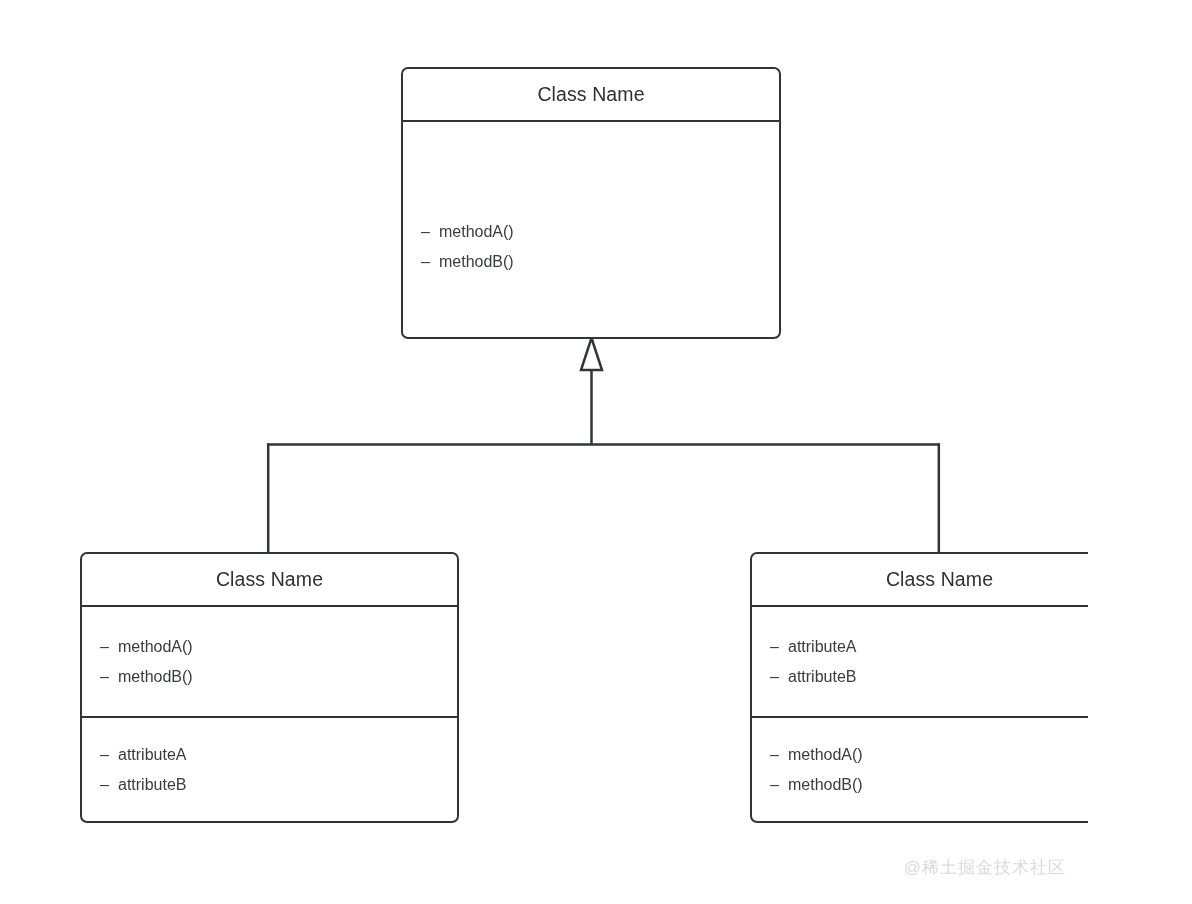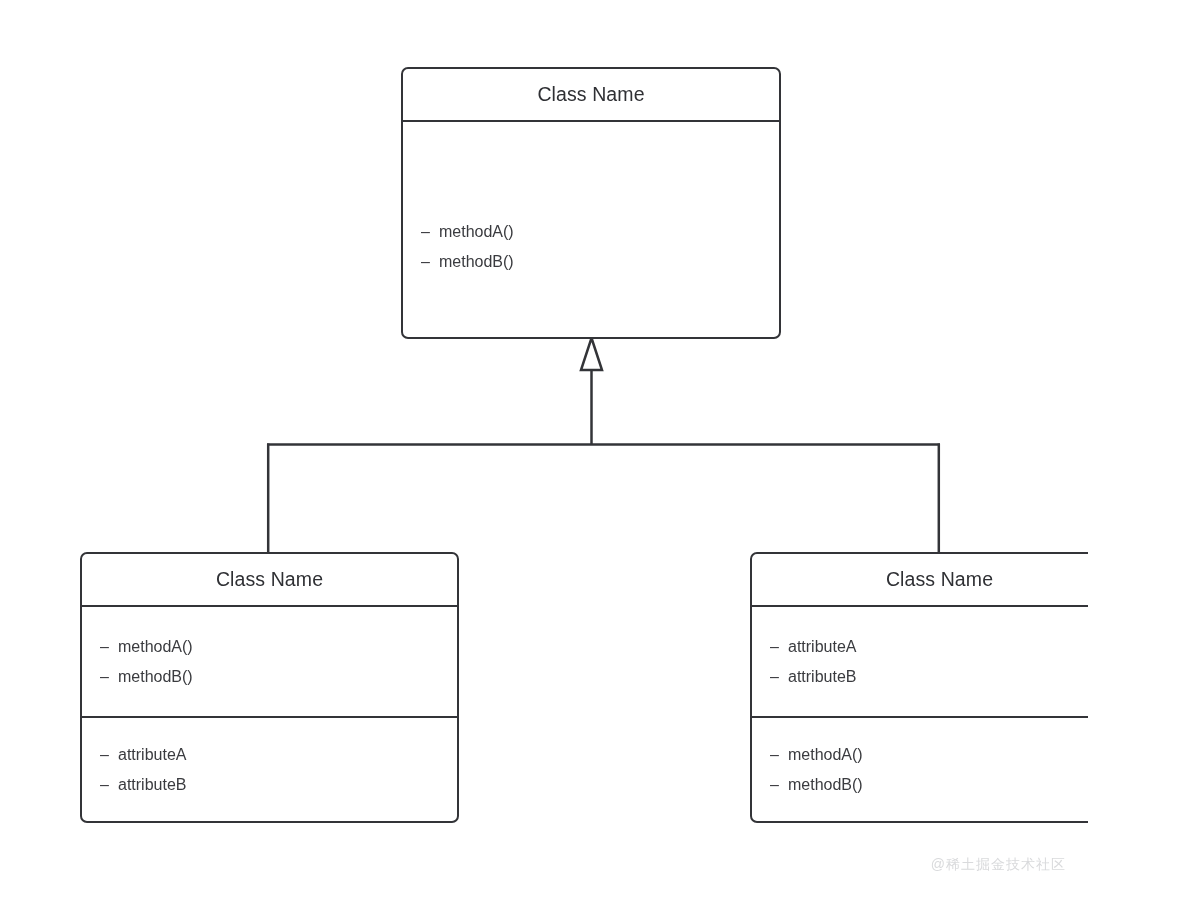--- a/index.html
+++ b/index.html
@@ -98,21 +98,21 @@
   }
   #class-child-right .class-header { height: 53px; }
   #class-child-right .comp-attributes { height: 109px; }
   #class-child-right .comp-methods { flex: 1 1 auto; }
 
   #watermark {
     position: absolute;
     right: 22px;
     top: 856px;
     color: #d9dadc;
-    font-size: 14px;
+    font-size: 17px;
     letter-spacing: 1px;
     user-select: none;
   }
 </style>
 </head>
 <body>
 
 <div id="canvas">
 
   <svg id="edges" viewBox="0 0 1192 904" xmlns="http://www.w3.org/2000/svg">

